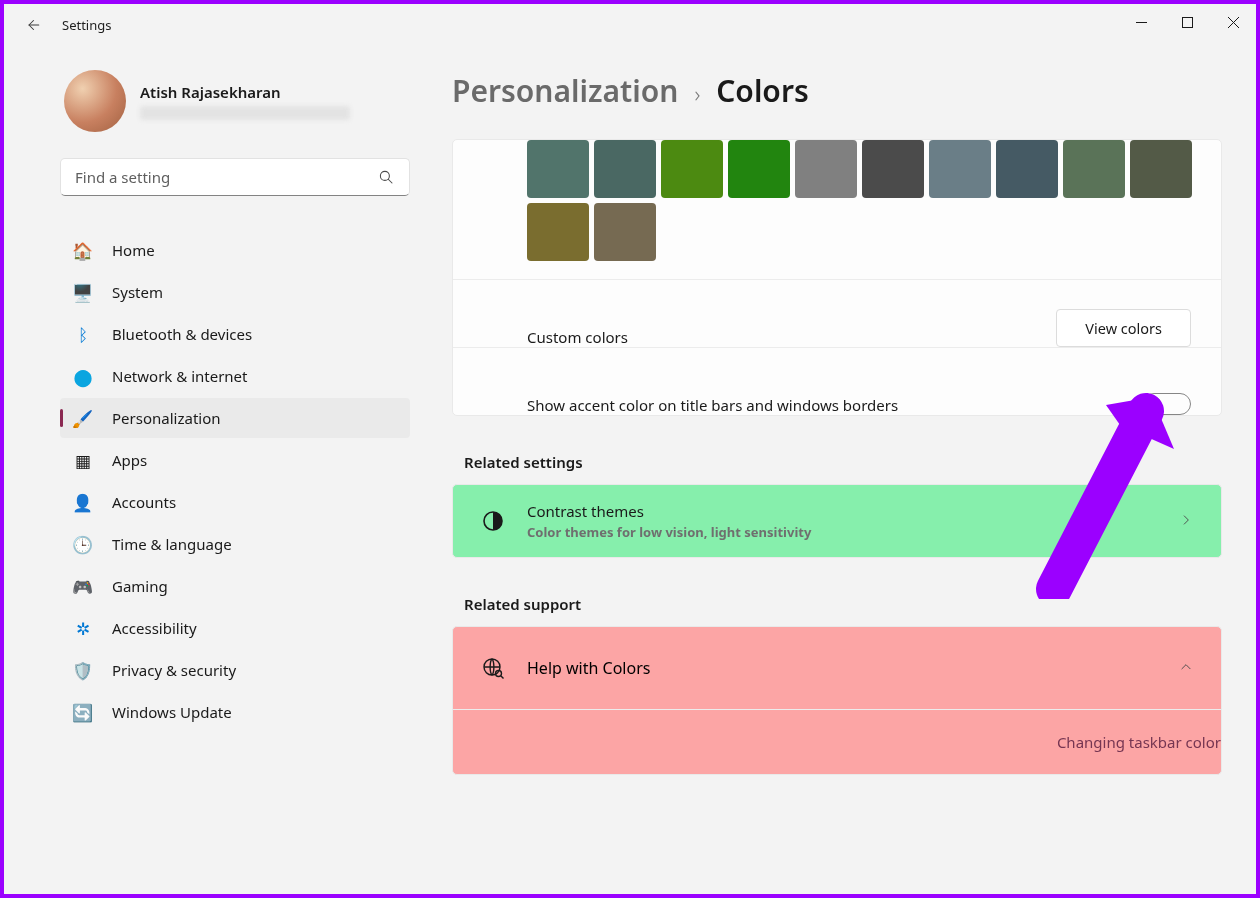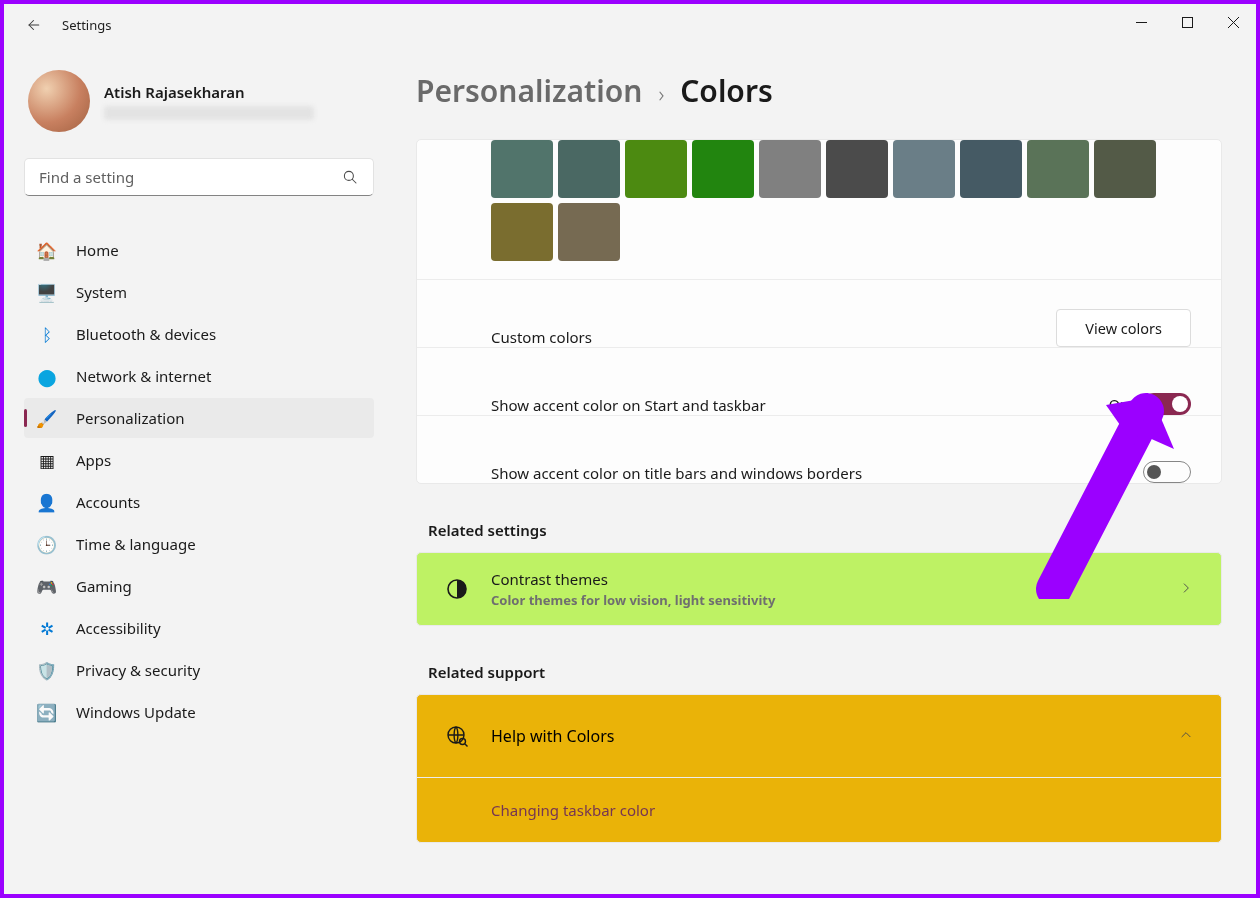--- a/index.html
+++ b/index.html
@@ -3,21 +3,21 @@
 <meta charset="utf-8">
 <style>
   * { box-sizing: border-box; margin: 0; padding: 0; font-family: "Segoe UI", "Segoe UI Variable", system-ui, sans-serif; }
   body { width: 1260px; height: 898px; background: #f3f3f3; border: 4px solid #9b00ff; overflow: hidden; position: relative; }
   .titlebar { height: 42px; display: flex; align-items: center; padding: 0 0 0 16px; }
   .titlebar .back { width: 24px; height: 24px; display: flex; align-items: center; justify-content: center; margin-right: 18px; }
   .titlebar .title { font-size: 13px; color: #1f1f1f; }
   .win-controls { position: absolute; top: 0; right: 0; display: flex; }
   .win-controls .ctrl { width: 46px; height: 36px; display: flex; align-items: center; justify-content: center; }
   .win-controls svg { stroke: #1a1a1a; stroke-width: 1; fill: none; }
-  .app { display: flex; height: calc(898px - 42px - 8px); }
+  .app { display: flex; height: calc(898px - 42px - 8px); padding-left: 36px; }
   .sidebar { width: 390px; padding: 24px 12px 0 20px; }
   .profile { display: flex; align-items: center; gap: 14px; margin-bottom: 26px; padding-left: 4px; }
   .avatar { width: 62px; height: 62px; border-radius: 50%; background: radial-gradient(circle at 30% 30%, #f0d0b0, #c88060 55%, #a06040); }
   .profile .name { font-size: 15px; font-weight: 600; color: #1a1a1a; }
   .profile .email { margin-top: 4px; width: 210px; height: 14px; background: #e3e3e3; border-radius: 3px; filter: blur(2px); }
   .search { position: relative; display: flex; align-items: center; background: #fff; border: 1px solid #e2e2e2; border-bottom: 1.5px solid #838383; border-radius: 5px; height: 38px; padding: 0 14px; width: 350px; margin-bottom: 34px; }
   .search input { border: none; outline: none; flex: 1; font-size: 15px; background: transparent; color: #333; }
   .search input::placeholder { color: #5f5f5f; }
   .search .sicon { width: 18px; height: 18px; }
   .nav { display: flex; flex-direction: column; gap: 2px; }
@@ -39,26 +39,26 @@
   .row .label { font-size: 15px; color: #1a1a1a; flex: 1; }
   .btn { background: #fff; border: 1px solid #dcdcdc; border-radius: 4px; height: 38px; padding: 0 28px; font-size: 14.5px; color: #1a1a1a; display: flex; align-items: center; }
   .toggle-wrap { display: flex; align-items: center; gap: 14px; }
   .toggle-lbl { font-size: 14.5px; color: #1a1a1a; }
   .toggle { width: 48px; height: 22px; border-radius: 11px; position: relative; }
   .toggle.on { background: #8a2851; }
   .toggle.on::after { content: ""; position: absolute; right: 3px; top: 3px; width: 16px; height: 16px; background: #fff; border-radius: 50%; }
   .toggle.off { background: #fdfdfd; border: 1px solid #868686; }
   .toggle.off::after { content: ""; position: absolute; left: 3px; top: 3px; width: 14px; height: 14px; background: #555; border-radius: 50%; }
   .section-hdr { font-size: 15px; font-weight: 600; color: #1a1a1a; margin: 36px 0 12px 12px; }
-  .link-card { background: #bef264; border: 1px solid #e9e9e9; border-radius: 5px; display: flex; align-items: center; padding: 0 28px 0 22px; height: 74px; }
+  .link-card { background: #86efac; border: 1px solid #e9e9e9; border-radius: 5px; display: flex; align-items: center; padding: 0 28px 0 22px; height: 74px; }
   .link-card .licon { width: 36px; height: 36px; display: flex; align-items: center; justify-content: center; margin-right: 16px; }
   .link-card .ltitle { font-size: 15px; color: #1a1a1a; }
   .link-card .lsub { font-size: 13px; color: #6f6f6f; margin-top: 2px; font-weight: bold; }
   .link-card .chev { margin-left: auto; }
-  .help-card { background: #eab308; border: 1px solid #e9e9e9; border-radius: 5px; }
+  .help-card { background: #fca5a5; border: 1px solid #e9e9e9; border-radius: 5px; text-align: right; }
   .help-head { display: flex; align-items: center; height: 82px; padding: 0 28px 0 22px; }
   .help-head .licon { width: 36px; height: 36px; display: flex; align-items: center; justify-content: center; margin-right: 16px; }
   .help-item { border-top: 1px solid #ececec; padding: 22px 0 22px 74px; font-size: 15px; color: #763652; }
   .arrow-annot { position: absolute; left: 1030px; top: 385px; pointer-events: none; }
 </style>
 </head>
 <body>
 
 <div class="titlebar">
   <div class="back">
@@ -178,27 +178,20 @@
             <div class="swatch" style="background: rgb(83, 90, 71);"></div>
             <div class="swatch" style="background: rgb(122, 109, 47);"></div>
             <div class="swatch" style="background: rgb(118, 106, 82);"></div>
           </div>
       </div>
       <div class="row first">
         <div class="label">Custom colors</div>
         <div class="btn">View colors</div>
       </div>
       <div class="row">
-        <div class="label">Show accent color on Start and taskbar</div>
-        <div class="toggle-wrap">
-          <span class="toggle-lbl">On</span>
-          <div class="toggle on"></div>
-        </div>
-      </div>
-      <div class="row">
         <div class="label">Show accent color on title bars and windows borders</div>
         <div class="toggle-wrap">
           <div class="toggle off"></div>
         </div>
       </div>
     </div>
 
     <div class="section-hdr">Related settings</div>
     <div class="link-card">
       <div class="licon">

